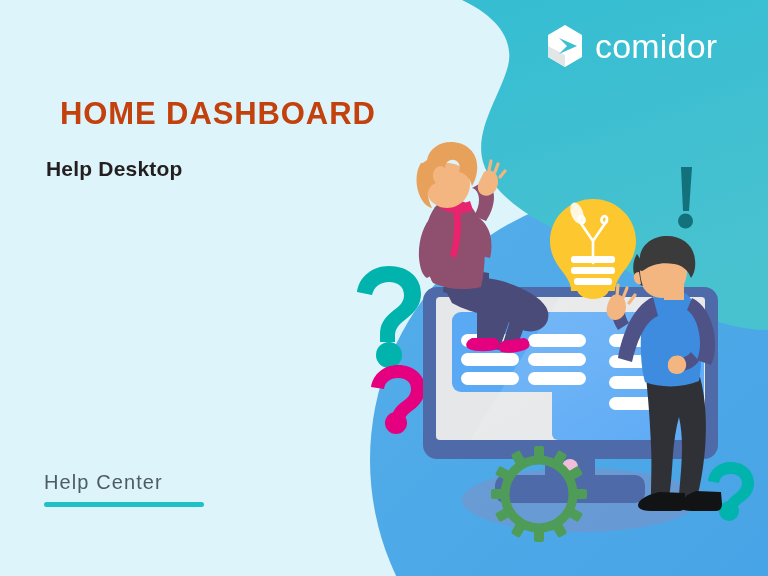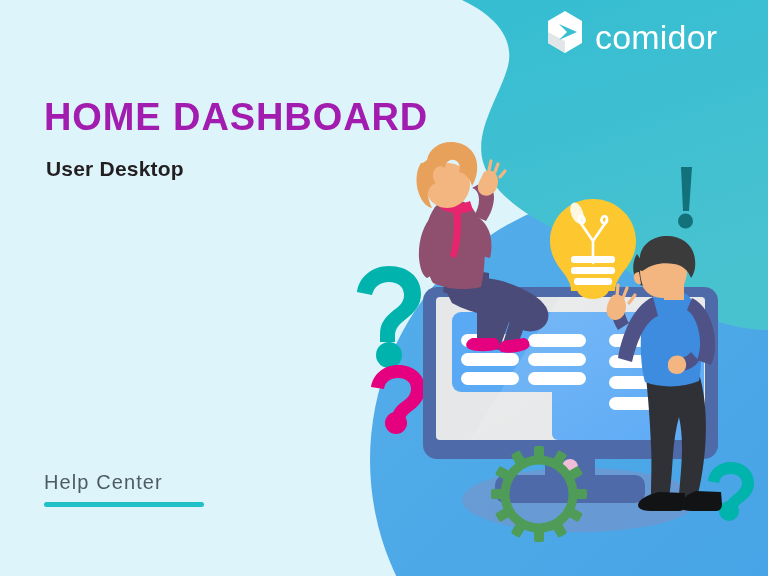--- a/index.html
+++ b/index.html
@@ -8,41 +8,41 @@
     background:#ddf4fb;
     font-family:"Liberation Sans", sans-serif;
   }
   #slide{position:relative;width:768px;height:576px;overflow:hidden;background:#ddf4fb;}
   #art{position:absolute;inset:0;width:768px;height:576px;}
 
   
   .text-col{position:absolute;left:0;top:0;width:430px;height:576px;}
 
   .title{
-    position:absolute;left:44px;top:98px;
-    font-size:38px;font-weight:700;letter-spacing:.9px;
-    color:#a21caf;line-height:1;white-space:nowrap;
+    position:absolute;left:60px;top:98px;
+    font-size:31px;font-weight:700;letter-spacing:.9px;
+    color:#c2410c;line-height:1;white-space:nowrap;
   }
   .subtitle{
     position:absolute;left:46px;top:158px;
     font-size:21px;font-weight:700;letter-spacing:.2px;
     color:#231f20;line-height:1;white-space:nowrap;
   }
   .helpwrap{position:absolute;left:44px;top:472px;}
   .help{
     font-size:20px;font-weight:400;letter-spacing:1.1px;
     color:#4d5b63;line-height:1;white-space:nowrap;
   }
   .helprule{
     margin-top:10px;width:160px;height:5px;border-radius:3px;
     background:#1fc0c8;
   }
 
   
-  .logo{position:absolute;left:545px;top:10px;display:flex;align-items:flex-end;gap:10px;}
+  .logo{position:absolute;left:545px;top:24px;display:flex;align-items:center;gap:10px;}
   .logo-mark{width:40px;height:44px;display:block;}
   .logo-word{
     font-size:34px;font-weight:400;letter-spacing:.2px;color:#ffffff;
     line-height:1;white-space:nowrap;
   }
 </style>
 </head>
 <body>
 
 <div id="slide">
@@ -262,21 +262,21 @@
                  c-3 -8 -9 -13 -17 -14 c-11 -2 -22 0 -30 6 c-3 2 -5 1 -4 -3 z" fill="#3b3b3b"></path>
         <path d="M637 254 c-4 6 -5 15 -2 23 c2 5 5 8 8 9 c-3 -8 -4 -18 -2 -26 z" fill="#3b3b3b"></path>
 
         <path d="M639 272 c-4 0 -6 3 -5 7 c1 4 4 6 7 5 z" fill="#f3b681"></path>
       </g>
     </g>
   </svg>
 
   <div class="text-col">
     <div class="title">HOME DASHBOARD</div>
-    <div class="subtitle">User Desktop</div>
+    <div class="subtitle">Help Desktop</div>
 
     <div class="helpwrap">
       <div class="help">Help Center</div>
       <div class="helprule"></div>
     </div>
   </div>
 
   <div class="logo">
     <svg class="logo-mark" viewBox="0 0 40 44">
       <path d="M20 1 L37 11 L37 33 L20 43 L3 33 L3 11 Z" fill="#ffffff"></path>

